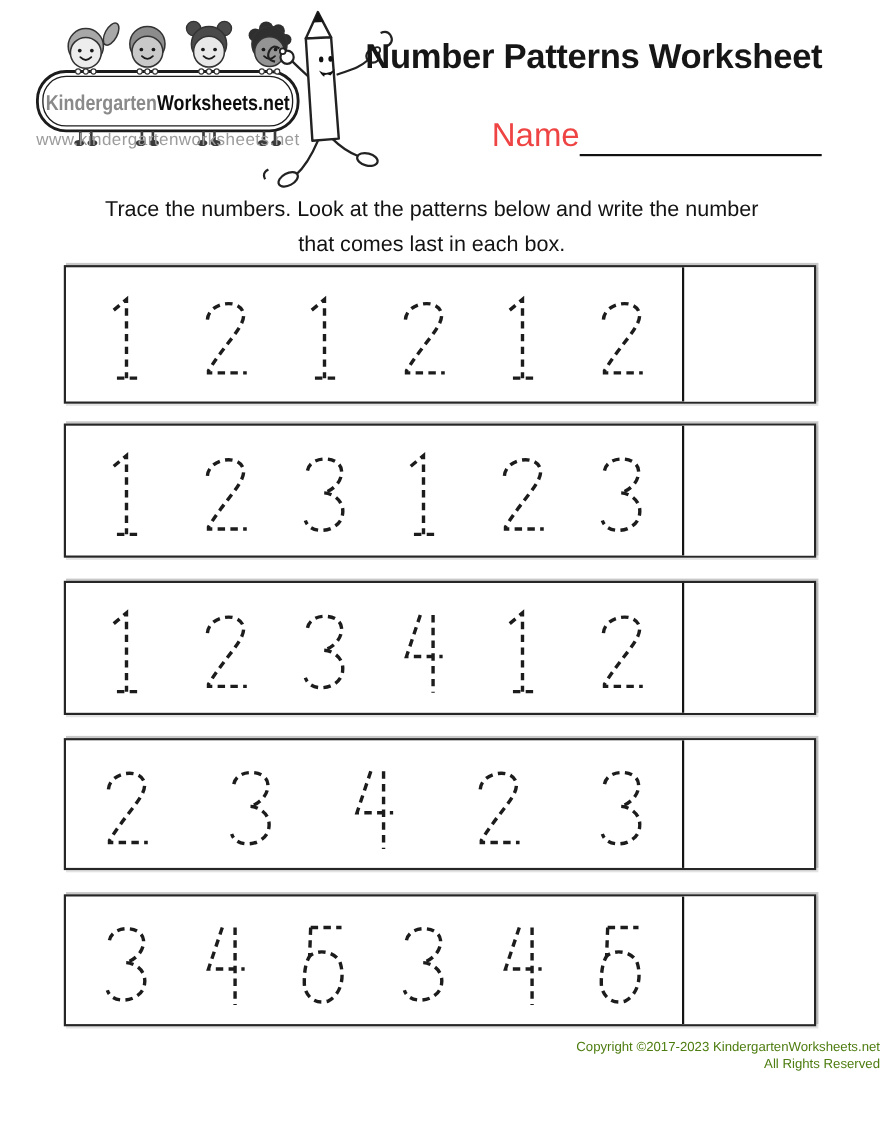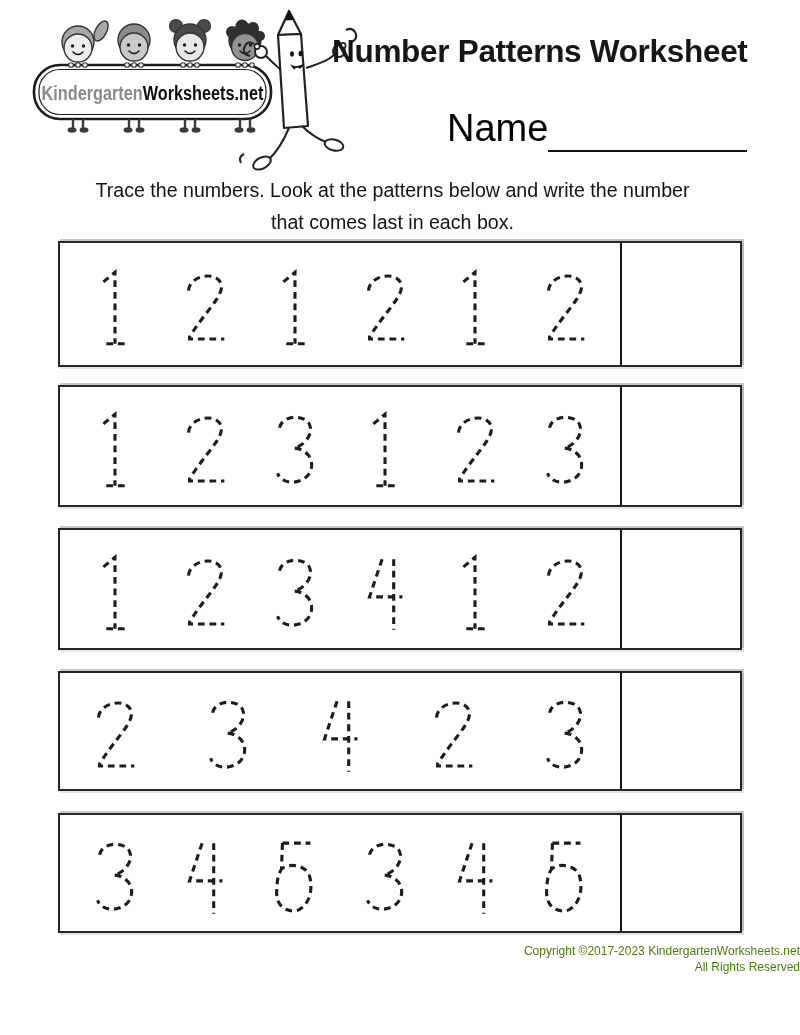--- a/index.html
+++ b/index.html
@@ -8,21 +8,21 @@
     position:relative; width:800px; height:1035px; background:#fff;
     font-family:"Liberation Sans", sans-serif; overflow:hidden;
   }
 
   
   .logo-svg { position:absolute; left:30px; top:13px; }
   .www-url  { position:absolute; left:33px; top:119px; font-size:15.5px; letter-spacing:.4px; color:#9b9b9b; }
   .pencil-svg { position:absolute; left:238px; top:6px; }
   .page-title { position:absolute; left:332px; top:33px; font-size:31.5px; font-weight:700; letter-spacing:-.3px; color:#161616; white-space:nowrap; }
   .name-row { position:absolute; left:447px; top:106px; width:300px; display:flex; align-items:flex-end; }
-  .name-label { font-size:38px; color:#000000; line-height:1.2; }
+  .name-label { font-size:30px; color:#ef4444; line-height:1.2; }
   .name-line { flex:1; border-bottom:2.5px solid #111; height:36px; }
 
   
   .instructions { position:absolute; left:85px; top:175px; width:615px; font-size:19.6px; line-height:1.63; color:#131313;text-align:center; }
 
   
   .rows-wrap { position:absolute; left:58px; top:241px; width:684px; height:695px; }
   .row {
     position:absolute; left:0; width:100%; background:#fff; display:flex;
     border:2px solid #262626;
@@ -127,20 +127,21 @@
         <ellipse cx="54" cy="117" rx="4.5" ry="2.8"></ellipse>
       <ellipse cx="98" cy="117" rx="4.5" ry="2.8"></ellipse>
         <ellipse cx="110" cy="117" rx="4.5" ry="2.8"></ellipse>
       <ellipse cx="154" cy="117" rx="4.5" ry="2.8"></ellipse>
         <ellipse cx="166" cy="117" rx="4.5" ry="2.8"></ellipse>
       <ellipse cx="209" cy="117" rx="4.5" ry="2.8"></ellipse>
         <ellipse cx="221" cy="117" rx="4.5" ry="2.8"></ellipse>
     </g>
   </svg>
 
+  <div class="www-url">www.kindergartenworksheets.net</div>
 
   <svg class="pencil-svg" width="130" height="168" viewBox="0 0 130 168">
 
     <path class="ln" d="M12 50 q-9 -2 -5 -10 q3 -6 9 -2" stroke-width="1.8"></path>
 
     <path class="ln" d="M28 50 C36 58 42 63 47 68"></path>
     <circle cx="23" cy="46" r="6" fill="#fff" stroke="#222" stroke-width="2"></circle>
     <circle cx="19" cy="40.5" r="2.6" fill="#fff" stroke="#222" stroke-width="1.6"></circle>
 
     <path class="ln" d="M68 62 C82 57 88 56 96 49"></path>

